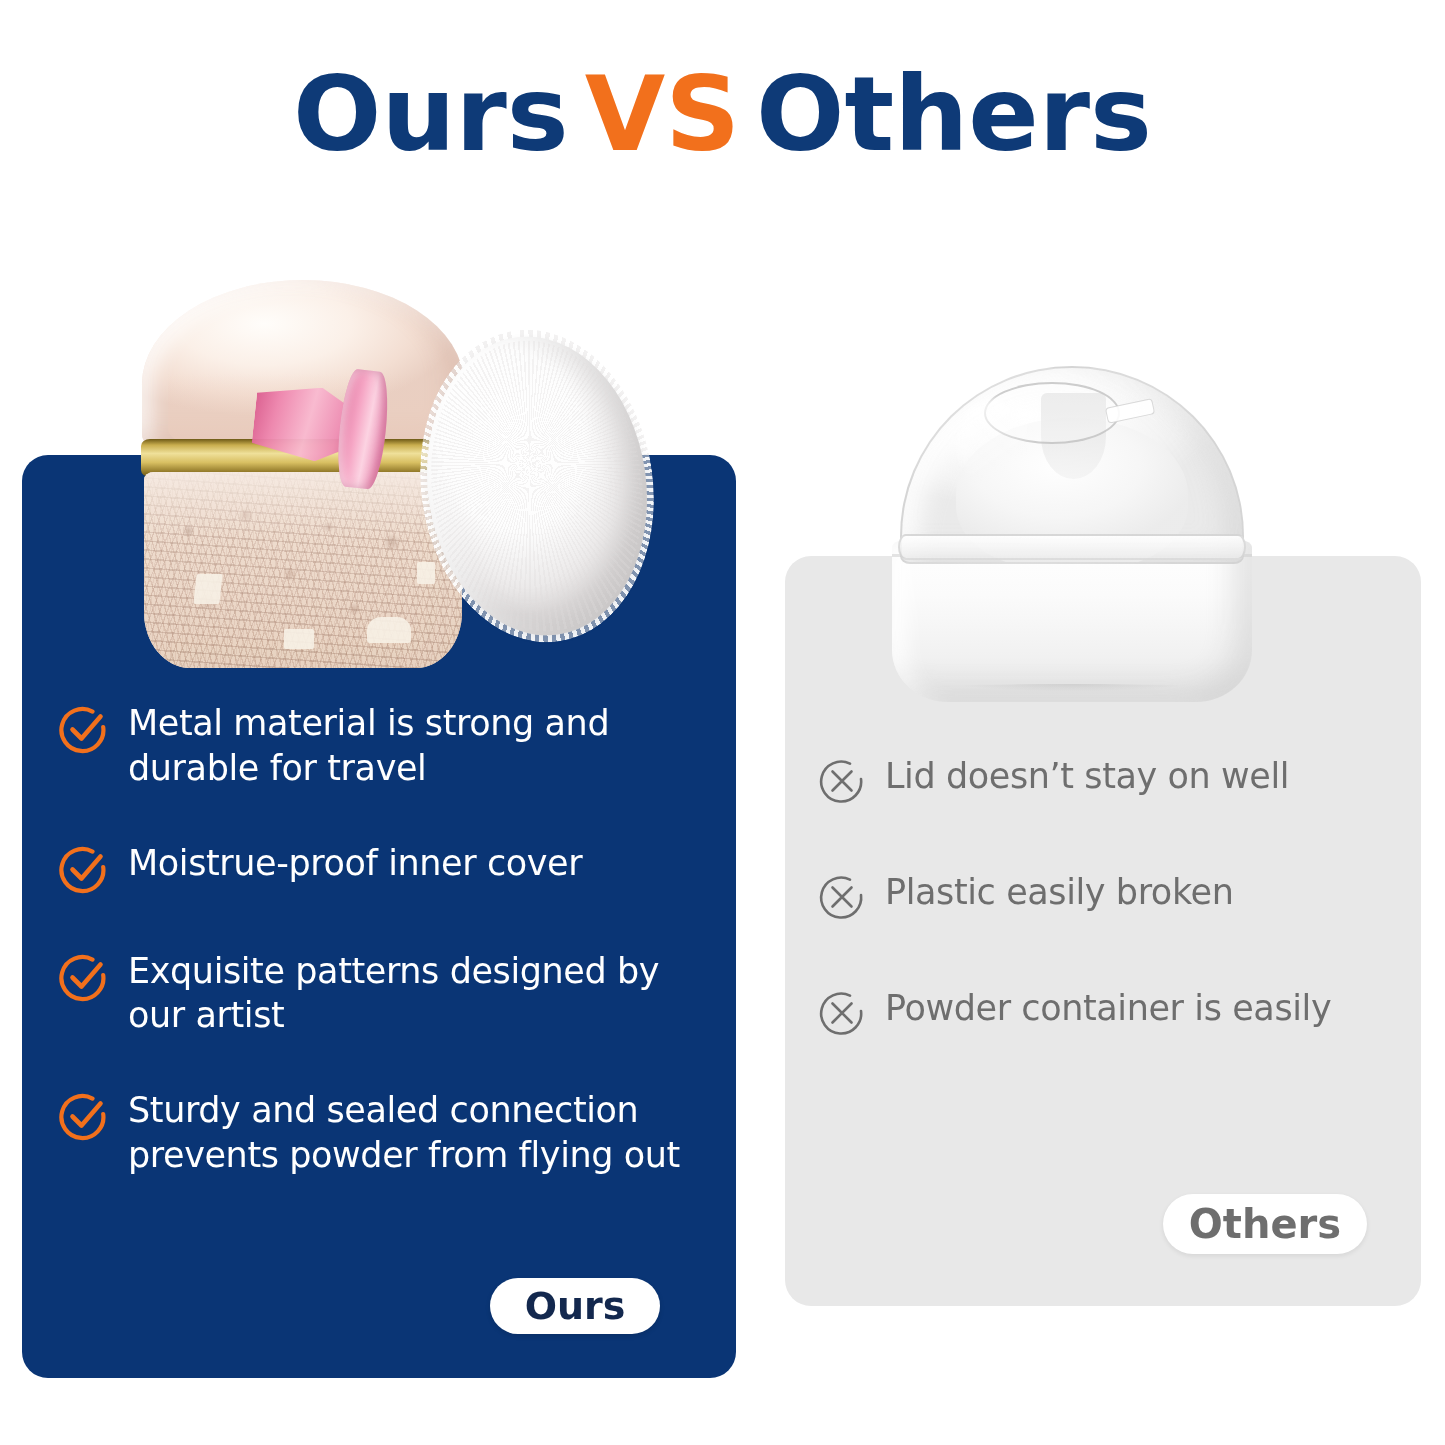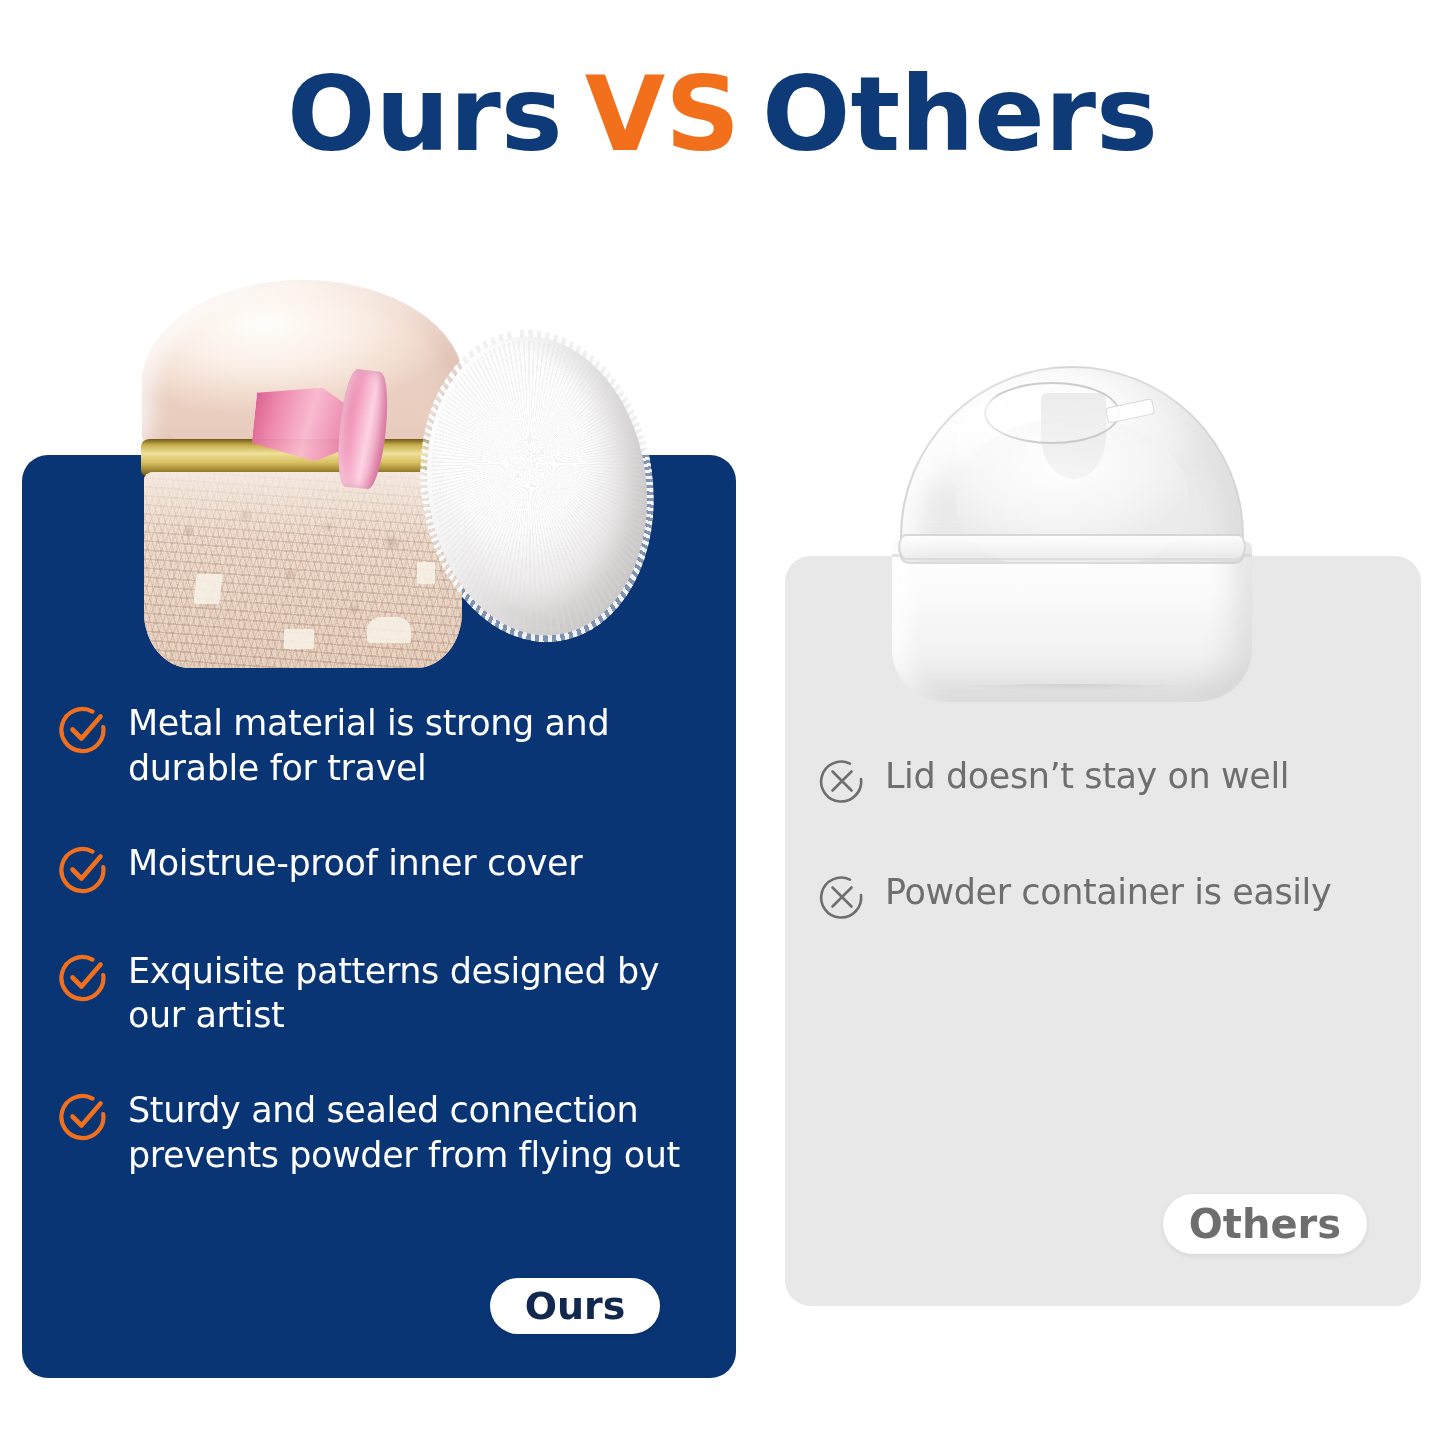--- a/index.html
+++ b/index.html
@@ -33,21 +33,21 @@
   }
   .title-word {
     font-family: "DejaVu Sans", sans-serif;
     font-size: 104px;
     font-weight: 700;
     letter-spacing: 0px;
     display: inline-block;
     vertical-align: baseline;
   }
   .title-ours  { color: #0E3A77; }
-  .title-vs    { color: #F2701C; margin: 0 22px; }
+  .title-vs    { color: #F2701C; margin: 0 16px; }
   .title-others{ color: #0E3A77; }
 
   
   .panel-ours {
     position: absolute;
     left: 22px;
     top: 455px;
     width: 714px;
     height: 923px;
     background: #0A3575;
@@ -508,28 +508,37 @@
     <div class="row row-others">
       <span class="ico">
         <svg width="50" height="50" viewBox="0 0 50 50">
           <path d="M33.0 7.6 A20 20 0 1 0 44.0 23.0" fill="none" stroke="#6E6E6E" stroke-width="2.6" stroke-linecap="round"></path>
           <path d="M15.5 15.5 L34.5 34.5 M34.5 15.5 L15.5 34.5" fill="none" stroke="#6E6E6E" stroke-width="2.6" stroke-linecap="round"></path>
         </svg>
       </span>
       <span class="feat-text-others">Lid doesn’t stay on well</span>
     </div>
 
-
     <div class="row row-others">
       <span class="ico">
         <svg width="50" height="50" viewBox="0 0 50 50">
           <path d="M33.0 7.6 A20 20 0 1 0 44.0 23.0" fill="none" stroke="#6E6E6E" stroke-width="2.6" stroke-linecap="round"></path>
           <path d="M15.5 15.5 L34.5 34.5 M34.5 15.5 L15.5 34.5" fill="none" stroke="#6E6E6E" stroke-width="2.6" stroke-linecap="round"></path>
         </svg>
       </span>
+      <span class="feat-text-others">Plastic easily broken</span>
+    </div>
+
+    <div class="row row-others">
+      <span class="ico">
+        <svg width="50" height="50" viewBox="0 0 50 50">
+          <path d="M33.0 7.6 A20 20 0 1 0 44.0 23.0" fill="none" stroke="#6E6E6E" stroke-width="2.6" stroke-linecap="round"></path>
+          <path d="M15.5 15.5 L34.5 34.5 M34.5 15.5 L15.5 34.5" fill="none" stroke="#6E6E6E" stroke-width="2.6" stroke-linecap="round"></path>
+        </svg>
+      </span>
       <span class="feat-text-others">Powder container is easily</span>
     </div>
   </div>
 
   <div class="badge badge-ours">Ours</div>
   <div class="badge badge-others">Others</div>
 
 </div>
 
 </body></html>

